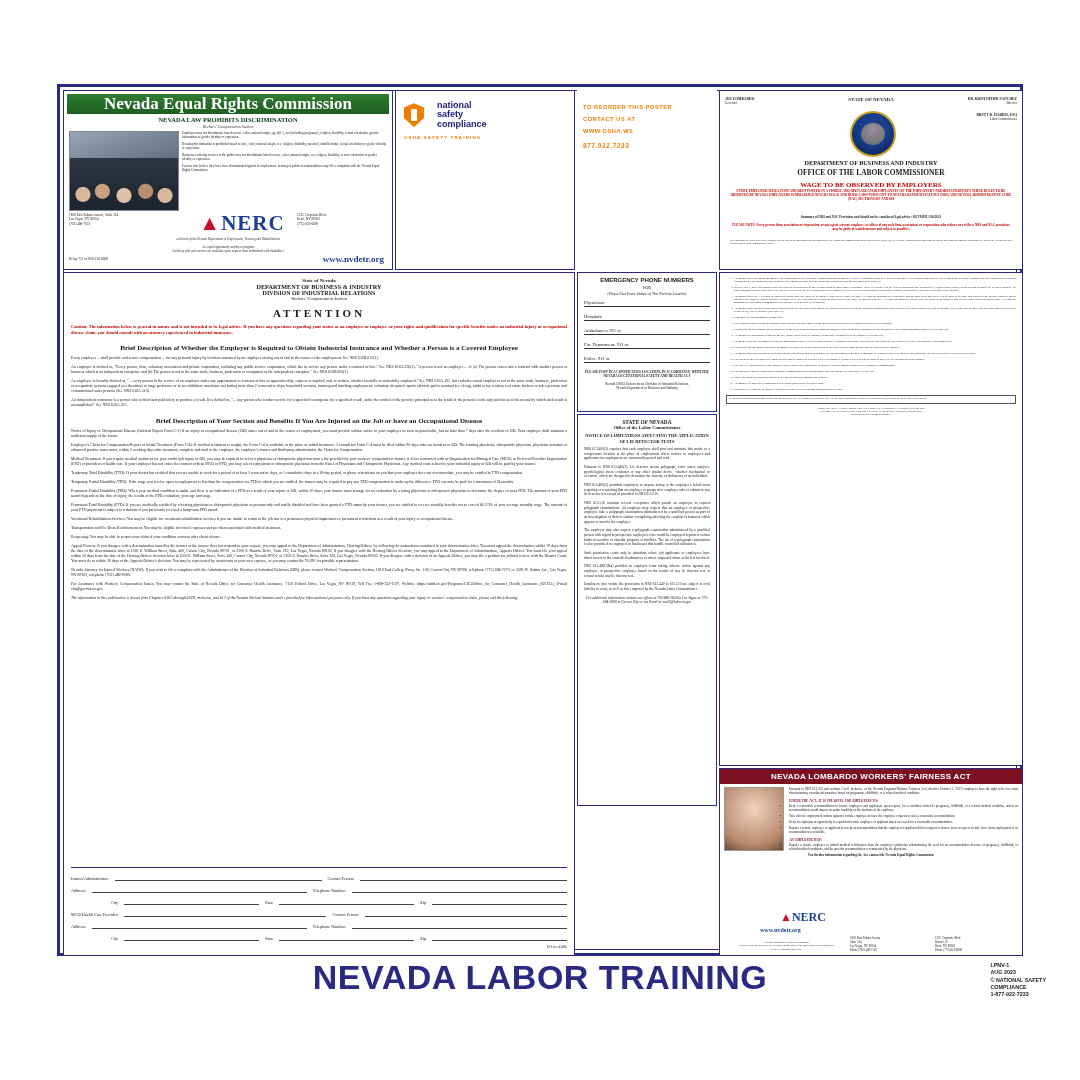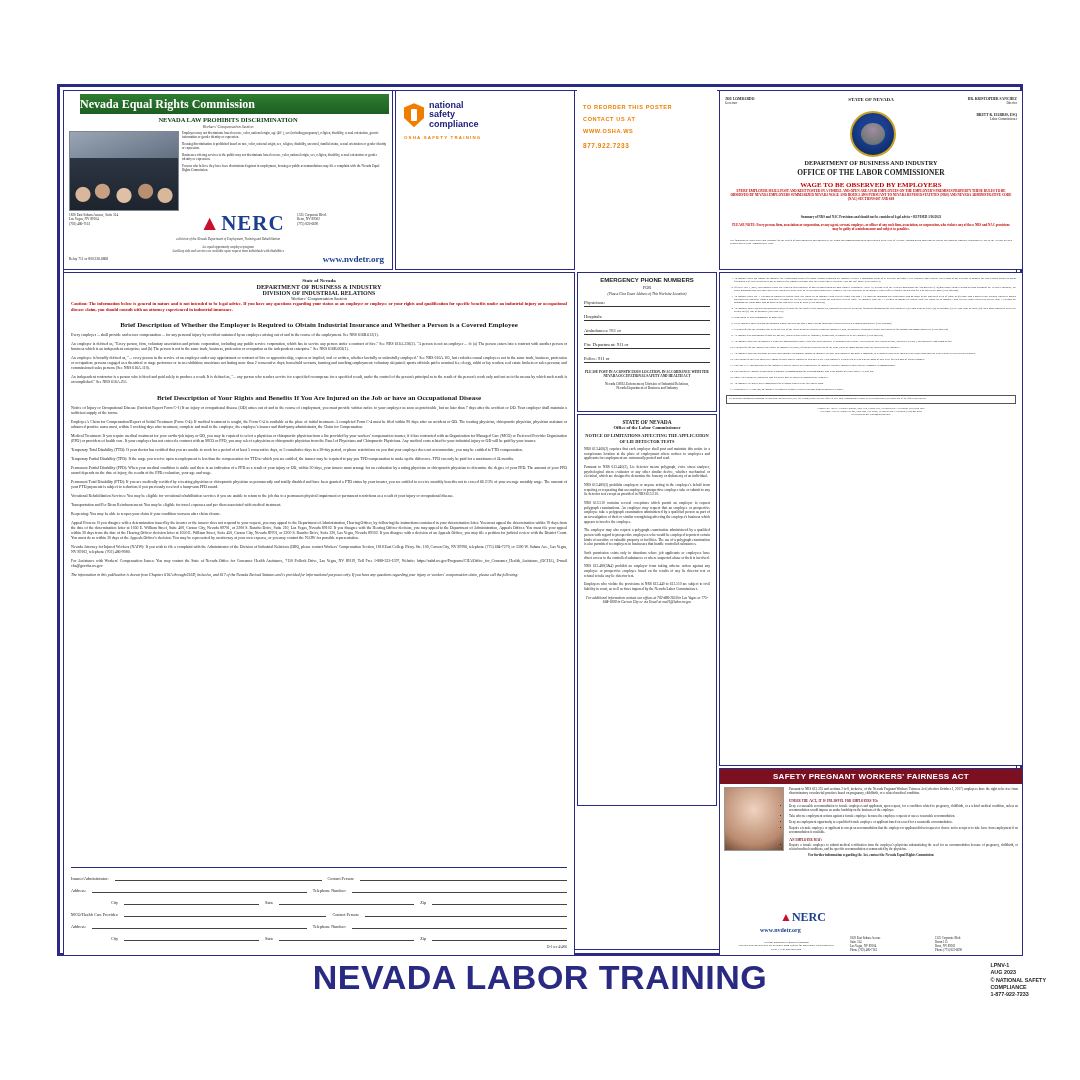--- a/index.html
+++ b/index.html
@@ -16,23 +16,23 @@
     background:#ffffff;
     border:3px solid #2a2a82;
     box-sizing:border-box;
   }
   .poster-inner{position:absolute;inset:3px;border:1px solid #2a2a82;}
   
   .box{position:absolute;box-sizing:border-box;background:#fff;border:1px solid #2a2a82;}
   
   #nerc-block{left:3px;top:3px;width:330px;height:180px;border:1px solid #2a2a82;}
   #nerc-title{
-    position:absolute;left:16px;top:3px;right:3px;height:20px;
+    position:absolute;left:3px;top:3px;right:3px;height:20px;
     background:linear-gradient(#2f7d32,#1d5e20);
-    color:#fff;font-weight:bold;font-size:12px;line-height:20px;text-align:left;
+    color:#fff;font-weight:bold;font-size:17px;line-height:20px;text-align:center;
     font-family:"Liberation Serif",serif;
   }
   #nerc-sub{position:absolute;left:3px;top:25px;right:3px;text-align:center;font-size:6.5px;font-weight:bold;color:#12401a;}
   #nerc-sub2{position:absolute;left:3px;top:33px;right:3px;text-align:center;font-size:4px;color:#333;font-style:italic;}
   #nerc-photo{
     position:absolute;left:5px;top:40px;width:108px;height:78px;
     background:linear-gradient(160deg,#9aa6b5,#5d6b7d 60%,#39424e);
     border:1px solid #7d8794;
     overflow:hidden;
   }
@@ -51,21 +51,21 @@
   #nerc-addr2{position:absolute;left:233px;top:122px;width:92px;font-size:3.4px;line-height:1.3;text-align:left;}
   #nerc-logo{position:absolute;left:128px;top:120px;width:100px;text-align:center;}
   #nerc-logo .mark{font-size:21px;font-weight:bold;color:#1b3f8f;letter-spacing:1px;font-family:"Liberation Serif",serif;}
   #nerc-logo .mark .flame{color:#c8102e;}
   #nerc-div{position:absolute;left:3px;top:146px;right:3px;text-align:center;font-size:3.2px;font-style:italic;color:#333;}
   #nerc-eo{position:absolute;left:3px;top:154px;right:3px;text-align:center;font-size:3.2px;color:#333;}
   #nerc-relay{position:absolute;left:5px;top:166px;font-size:3.6px;}
   #nerc-web{position:absolute;right:8px;top:163px;font-size:9px;font-weight:bold;color:#1b3f8f;}
   
   #nsc-block{left:335px;top:3px;width:180px;height:180px;border:1px solid #2a2a82;}
-  #nsc-logo-row{position:absolute;left:8px;top:10px;display:flex;align-items:center;gap:5px;}
+  #nsc-logo-row{position:absolute;left:8px;top:10px;display:flex;align-items:center;gap:13px;}
   #nsc-shield{width:20px;height:24px;background:#f07d00;clip-path:polygon(50% 0,100% 18%,100% 62%,50% 100%,0 62%,0 18%);position:relative;}
   #nsc-shield:after{content:"";position:absolute;left:7px;top:6px;width:6px;height:12px;background:#fff;border-radius:1px;}
   #nsc-name{font-family:"Liberation Sans",sans-serif;font-size:9px;line-height:1.05;color:#1b1b7a;font-weight:bold;}
   #nsc-sub{position:absolute;left:8px;top:44px;font-family:"Liberation Sans",sans-serif;font-size:4.4px;letter-spacing:1.2px;color:#f07d00;font-weight:bold;}
   #nv-badge{position:absolute;left:33px;top:62px;width:112px;height:112px;background:#2a2a82;
     clip-path:polygon(0 0,100% 0,100% 55%,50% 100%,0 55%);}
   #nv-badge span{position:absolute;left:0;right:0;top:44px;text-align:center;color:#fff;font-size:16px;font-weight:bold;font-family:"Liberation Sans",sans-serif;letter-spacing:1px;}
   
   #reorder{left:517px;top:3px;width:140px;height:180px;border:none;background:#fff;}
   #reorder div{font-family:"Liberation Sans",sans-serif;color:#f07d00;font-weight:bold;letter-spacing:.6px;}
@@ -228,29 +228,30 @@
     <div class="note">The following are basic Rules and Guidance for the benefit of both employers and employees; the wages and compensation owed and required in the State of Nevada. Nothing herein shall limit or restrict any rights or remedies established by law or the Nevada Revised Statutes and Nevada Administrative Code.</div>
   </div>
 
   <div class="box" id="wc">
     <div class="hd">
       <div class="l1">State of Nevada</div>
       <div class="l2">DEPARTMENT OF BUSINESS &amp; INDUSTRY</div>
       <div class="l3">DIVISION OF INDUSTRIAL RELATIONS</div>
       <div class="l4">Workers' Compensation Section</div>
     </div>
+    <div class="att">ATTENTION</div>
     <div class="caution">Caution: The information below is general in nature and is not intended to be legal advice. If you have any questions regarding your status as an employer or employee or your rights and qualification for specific benefits under an industrial injury or occupational disease claim, you should consult with an attorney experienced in industrial insurance.</div>
 
     <h3>Brief Description of Whether the Employer is Required to Obtain Industrial Insurance and Whether a Person is a Covered Employee</h3>
     <p>Every employer ... shall provide and secure compensation ... for any personal injury by accident sustained by an employee arising out of and in the course of the employment. See NRS 616B.612(1).</p>
     <p>An employer is defined as, "Every person, firm, voluntary association and private corporation, including any public service corporation, which has in service any person under a contract of hire." See NRS 616A.230(2). "A person is not an employer ... if: (a) The person enters into a contract with another person or business which is an independent enterprise; and (b) The person is not in the same trade, business, profession or occupation as the independent enterprise." See NRS 616B.603(1).</p>
     <p>An employee is broadly defined as, "... every person in the service of an employer under any appointment or contract of hire or apprenticeship, express or implied, oral or written, whether lawfully or unlawfully employed." See NRS 616A.105, but excludes casual employees not in the same trade, business, profession or occupation; persons engaged as a theatrical or stage performer or in an exhibition; musicians not lasting more than 2 consecutive days; household servants, farming and ranching employment; voluntary ski patrol; sports officials paid a nominal fee; clergy, rabbi or lay readers; real estate brokers or sales persons; and commissioned sales persons (See NRS 616A.110).</p>
     <p>An independent contractor is a person who is hired and paid solely to produce a result. It is defined as, "... any person who renders service for a specified recompense for a specified result, under the control of the person's principal as to the result of the person's work only and not as to the means by which such result is accomplished." See NRS 616A.255.</p>
 
-    <h3>Brief Description of Your Rights and Benefits If You Are Injured on the Job or have an Occupational Disease</h3>
+    <h3>Brief Description of Your Section and Benefits If You Are Injured on the Job or have an Occupational Disease</h3>
     <p>Notice of Injury or Occupational Disease (Incident Report Form C-1) If an injury or occupational disease (OD) arises out of and in the course of employment, you must provide written notice to your employer as soon as practicable, but no later than 7 days after the accident or OD. Your employer shall maintain a sufficient supply of the forms.</p>
     <p>Employee's Claim for Compensation/Report of Initial Treatment (Form C-4): If medical treatment is sought, the Form C-4 is available at the place of initial treatment. A completed Form C-4 must be filed within 90 days after an accident or OD. The treating physician, chiropractic physician, physician assistant or advanced practice nurse must, within 3 working days after treatment, complete and mail to the employer, the employee's insurer and third-party administrator, the Claim for Compensation.</p>
     <p>Medical Treatment: If you require medical treatment for your on-the-job injury or OD, you may be required to select a physician or chiropractic physician from a list provided by your workers' compensation insurer, if it has contracted with an Organization for Managed Care (MCO) or Preferred Provider Organization (PPO) or providers of health care. If your employer has not entered a contract with an MCO or PPO, you may select a physician or chiropractic physician from the Panel of Physicians and Chiropractic Physicians. Any medical costs related to your industrial injury or OD will be paid by your insurer.</p>
     <p>Temporary Total Disability (TTD): If your doctor has certified that you are unable to work for a period of at least 5 consecutive days, or 5 cumulative days in a 20-day period, or phone restrictions on you that your employer does not accommodate, you may be entitled to TTD compensation.</p>
     <p>Temporary Partial Disability (TPD): If the wage you receive upon reemployment is less than the compensation for TTD to which you are entitled, the insurer may be required to pay you TPD compensation to make up the difference. TPD can only be paid for a maximum of 24 months.</p>
     <p>Permanent Partial Disability (PPD): When your medical condition is stable and there is an indication of a PPD as a result of your injury or OD, within 30 days, your insurer must arrange for an evaluation by a rating physician or chiropractic physician to determine the degree of your PPD. The amount of your PPD award depends on the date of injury, the results of the PPD evaluation, your age and wage.</p>
     <p>Permanent Total Disability (PTD): If you are medically certified by a treating physician or chiropractic physician as permanently and totally disabled and have been granted a PTD status by your insurer, you are entitled to receive monthly benefits not to exceed 66 2/3% of your average monthly wage. The amount of your PTD payments is subject to reduction if you previously received a lump-sum PPD award.</p>
     <p>Vocational Rehabilitation Services: You may be eligible for vocational rehabilitation services if you are unable to return to the job due to a permanent physical impairment or permanent restrictions as a result of your injury or occupational disease.</p>
     <p>Transportation and Per Diem Reimbursement: You may be eligible for travel expenses and per diem associated with medical treatment.</p>
     <p>Reopening: You may be able to reopen your claim if your condition worsens after claim closure.</p>
@@ -354,21 +355,21 @@
       <li>An employee is entitled to be compensated for all hours worked at the rate agreed upon.</li>
       <li>Pursuant to NAC 608.100, an employer is permitted to make certain deductions from an employee's wages.</li>
     </ol>
     <div class="tailbox">For additional information regarding Nevada wage and hour laws, or to file a claim, please visit the Office of the Labor Commissioner website at www.labor.nv.gov, or contact one of the offices listed below.</div>
     <div class="contact" style="white-space:pre-line">Carson City: 1818 E. College Parkway, Suite 102, Carson City, Nevada 89706 • Telephone (775) 684-1890
 Las Vegas: 3300 W. Sahara Avenue, Suite 225, Las Vegas, Nevada 89102 • Telephone (702) 486-2650
 www.labor.nv.gov • mail@labor.nv.gov</div>
   </div>
 
   <div class="box" id="pwfa">
-    <div class="bar">SAFETY PREGNANT WORKERS' FAIRNESS ACT</div>
+    <div class="bar">NEVADA LOMBARDO WORKERS' FAIRNESS ACT</div>
     <div class="body">
       <div class="img"></div>
       <p>Pursuant to NRS 613.335 and sections 2 to 8, inclusive, of the Nevada Pregnant Workers' Fairness Act (effective October 1, 2017) employees have the right to be free from discriminatory or unlawful practices based on pregnancy, childbirth, or a related medical condition.</p>
       <div class="h">Under the Act, it is unlawful for employers to:</div>
       <ul>
         <li>Deny a reasonable accommodation to female employees and applicants, upon request, for a condition related to pregnancy, childbirth, or a related medical condition, unless an accommodation would impose an undue hardship on the business of the employer.</li>
         <li>Take adverse employment actions against a female employee because the employee requests or uses a reasonable accommodation.</li>
         <li>Deny an employment opportunity to a qualified female employee or applicant based on a need for a reasonable accommodation.</li>
         <li>Require a female employee or applicant to accept an accommodation that the employer or applicant did not request or choose not to accept or to take leave from employment if an accommodation is available.</li>
       </ul>

